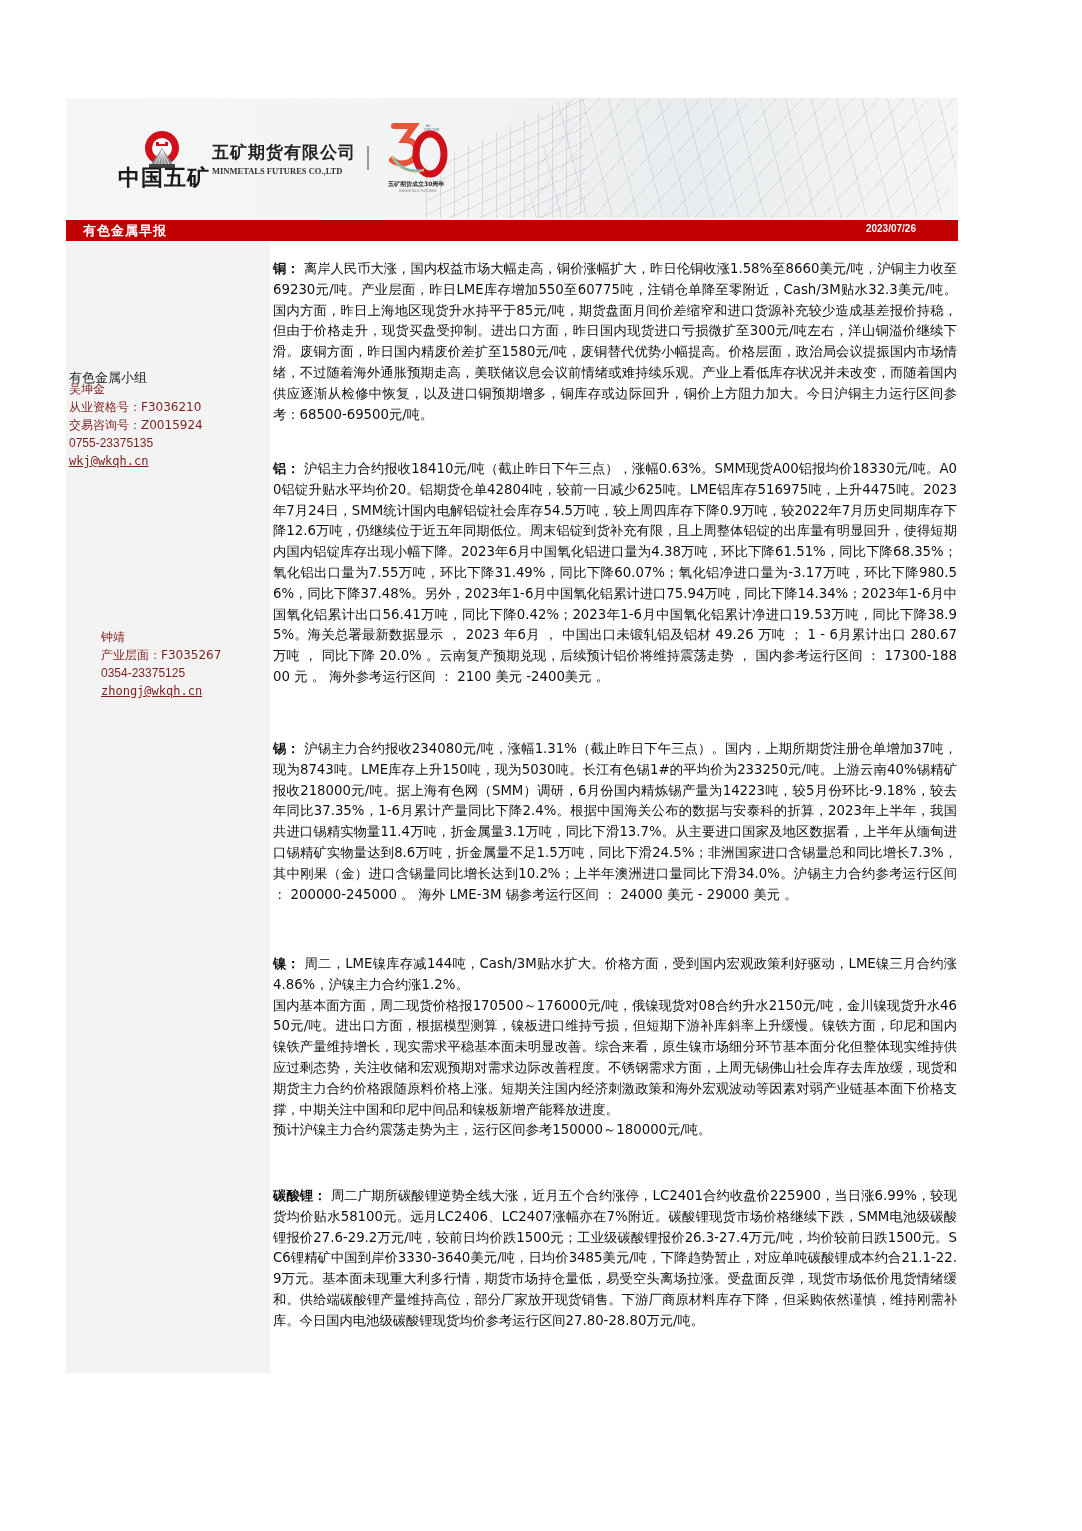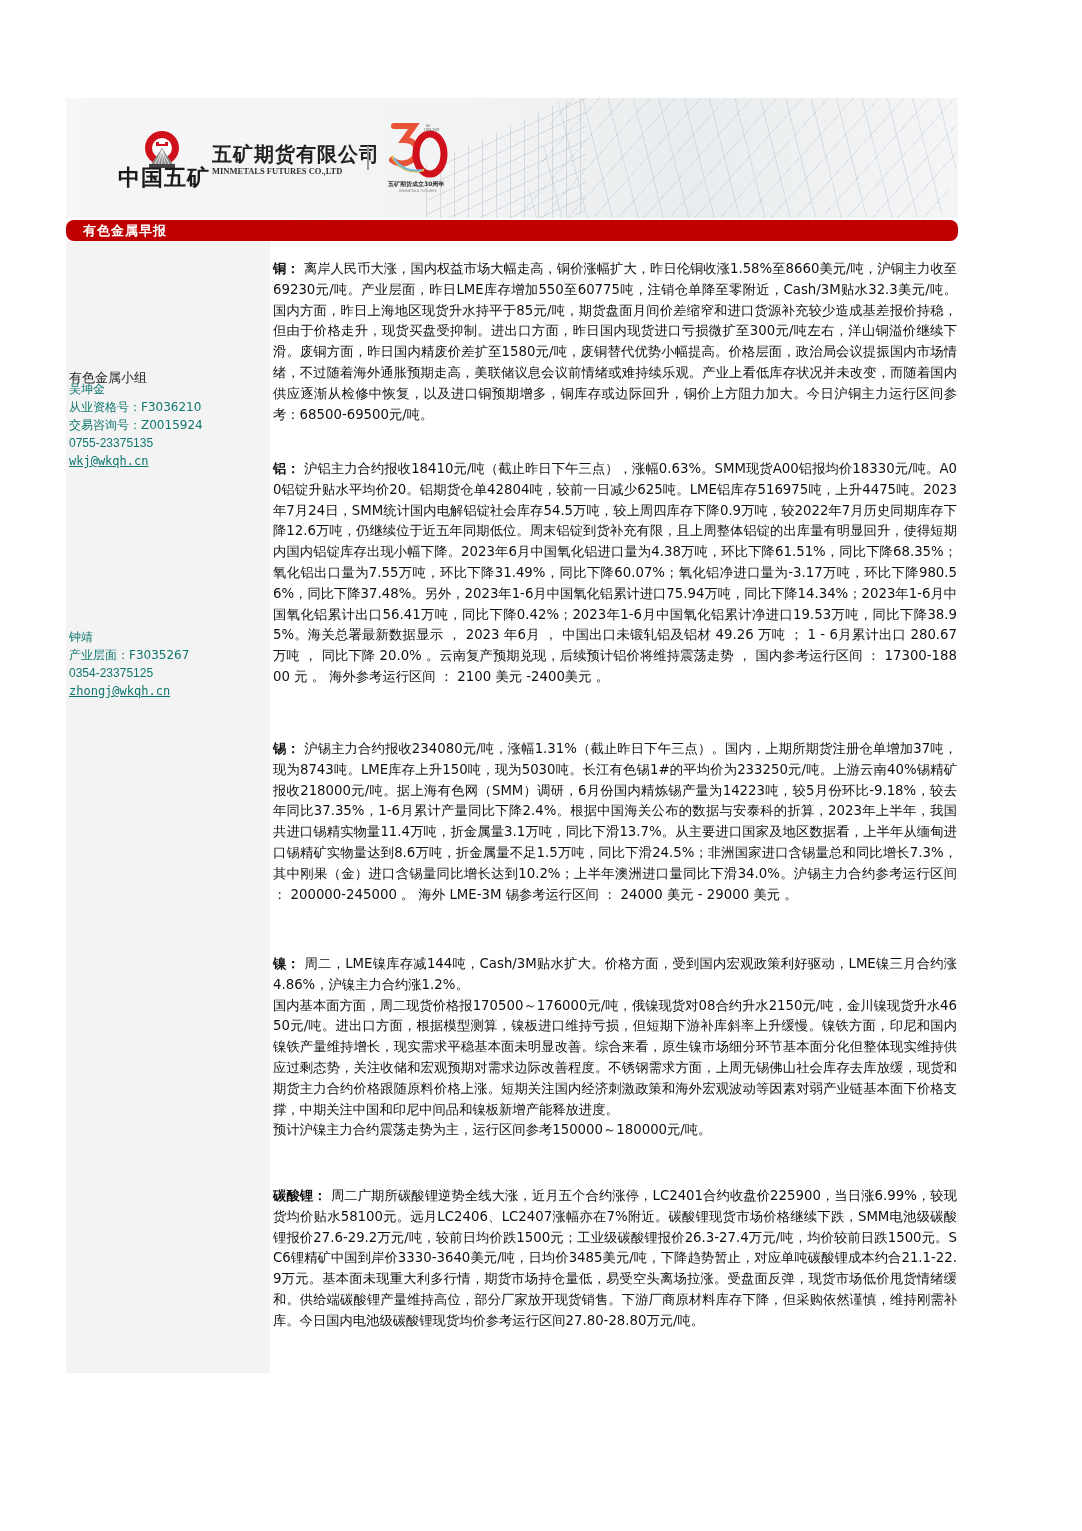--- a/index.html
+++ b/index.html
@@ -12,32 +12,32 @@
        repeating-linear-gradient(60deg, rgba(150,160,170,.25) 0 1px, transparent 1px 22px),
        repeating-linear-gradient(-60deg, rgba(150,160,170,.25) 0 1px, transparent 1px 22px);
      transform:skewX(-18deg); opacity:.9; }
   .banner .grid2 { position:absolute; left:360px; top:30px; width:160px; height:120px;
      background:
        repeating-linear-gradient(0deg, rgba(120,130,140,.35) 0 1px, transparent 1px 14px),
        repeating-linear-gradient(90deg, rgba(120,130,140,.35) 0 1px, transparent 1px 14px);
      transform:skewY(-25deg); opacity:.6; }
   .logo-emblem { position:absolute; left:74px; top:30px; width:44px; height:44px; }
   .logo-cn { position:absolute; left:52px; top:65px; font-size:22px; font-weight:bold; letter-spacing:1px; color:#1a1a1a;text-align:center; }
-  .company-cn { position:absolute; left:146px; top:43px; font-size:20px; font-weight:bold; letter-spacing:1px; color:#222; }
+  .company-cn { position:absolute; left:146px; top:43px; font-size:17px; font-weight:bold; letter-spacing:1px; color:#222; }
   .company-en { position:absolute; left:146px; top:68px; font-size:8.5px; font-weight:bold; color:#333; font-family:Liberation Serif, serif; }
   .divider-v { position:absolute; left:301px; top:48px; width:2px; height:24px; background:#999; }
   .anniv { position:absolute; left:322px; top:22px; width:64px; height:72px; }
   .anniv-cn { position:absolute; left:322px; top:82px; font-size:6px; font-weight:bold; color:#333; white-space:nowrap; }
   .anniv-en { position:absolute; left:333px; top:91px; font-size:3.5px; color:#777; white-space:nowrap; }
-  .red-bar { position:absolute; left:66px; top:220px; width:892px; height:21px; background:#c00000; color:#fff;border-radius:8px; }
+  .red-bar { position:absolute; left:66px; top:220px; width:892px; height:21px; background:#c00000; color:#fff; }
   .red-bar .title { position:absolute; left:17px; top:2px; font-size:13px; font-weight:bold; letter-spacing:1px; }
-  .red-bar .date { position:absolute; right:42px; top:18px; font-size:17px; font-weight:bold; font-family:"Liberation Sans",sans-serif;margin-left:16px; }
+  .red-bar .date { position:absolute; right:42px; top:3px; font-size:10px; font-weight:bold; font-family:"Liberation Sans",sans-serif;margin-left:16px; }
   .sidebar { position:absolute; left:66px; top:241px; width:204px; height:1132px; background:#f3f3f3; }
   .sidebar .group { position:absolute; left:3px; top:128px; font-size:13px; color:#222; }
-  .contact { position:absolute; left:3px; font-size:12px; line-height:18px; color:#0f766e; }
+  .contact { position:absolute; left:3px; font-size:12px; line-height:18px; color:#7f1d1d; }
   .contact .email { font-family:"DejaVu Sans Mono","Liberation Mono",monospace; font-size:12px;text-decoration:underline; }
   .contact .phone { font-family:"Liberation Sans",sans-serif; }
   .main { position:absolute; left:273px; top:259px; width:684px; }
   .section { position:absolute; left:0; width:684px; font-size:13.3px; line-height:20.8px; color:#111;
              text-align:justify; word-break:break-all; }
   .section .label { font-weight:bold; }
   .section p { margin:0; }
 </style>
 </head>
 <body>
@@ -88,21 +88,21 @@
 
   <div class="contact" style="top:139px;">
     <div>吴坤金</div>
     <div>从业资格号：F3036210</div>
     <div>交易咨询号：Z0015924</div>
     <div class="phone">0755-23375135</div>
     <div class="email">wkj@wkqh.cn</div>
   </div>
 
 
-  <div class="contact" style="top:387px;">
+  <div class="contact" style="top:387px;margin-left:32px;">
     <div>钟靖</div>
     <div>产业层面：F3035267</div>
     <div class="phone">0354-23375125</div>
     <div class="email">zhongj@wkqh.cn</div>
   </div>
 </div>
 
 <div class="main">
   <div class="section" style="top:0px;">
     <p><span class="label">铜：</span><span> 离岸人民币大涨，国内权益市场大幅走高，铜价涨幅扩大，昨日伦铜收涨1.58%至8660美元/吨，沪铜主力收至69230元/吨。产业层面，昨日LME库存增加550至60775吨，注销仓单降至零附近，Cash/3M贴水32.3美元/吨。国内方面，昨日上海地区现货升水持平于85元/吨，期货盘面月间价差缩窄和进口货源补充较少造成基差报价持稳，但由于价格走升，现货买盘受抑制。进出口方面，昨日国内现货进口亏损微扩至300元/吨左右，洋山铜溢价继续下滑。废铜方面，昨日国内精废价差扩至1580元/吨，废铜替代优势小幅提高。价格层面，政治局会议提振国内市场情绪，不过随着海外通胀预期走高，美联储议息会议前情绪或难持续乐观。产业上看低库存状况并未改变，而随着国内供应逐渐从检修中恢复，以及进口铜预期增多，铜库存或边际回升，铜价上方阻力加大。今日沪铜主力运行区间参考：68500-69500元/吨。</span></p>

